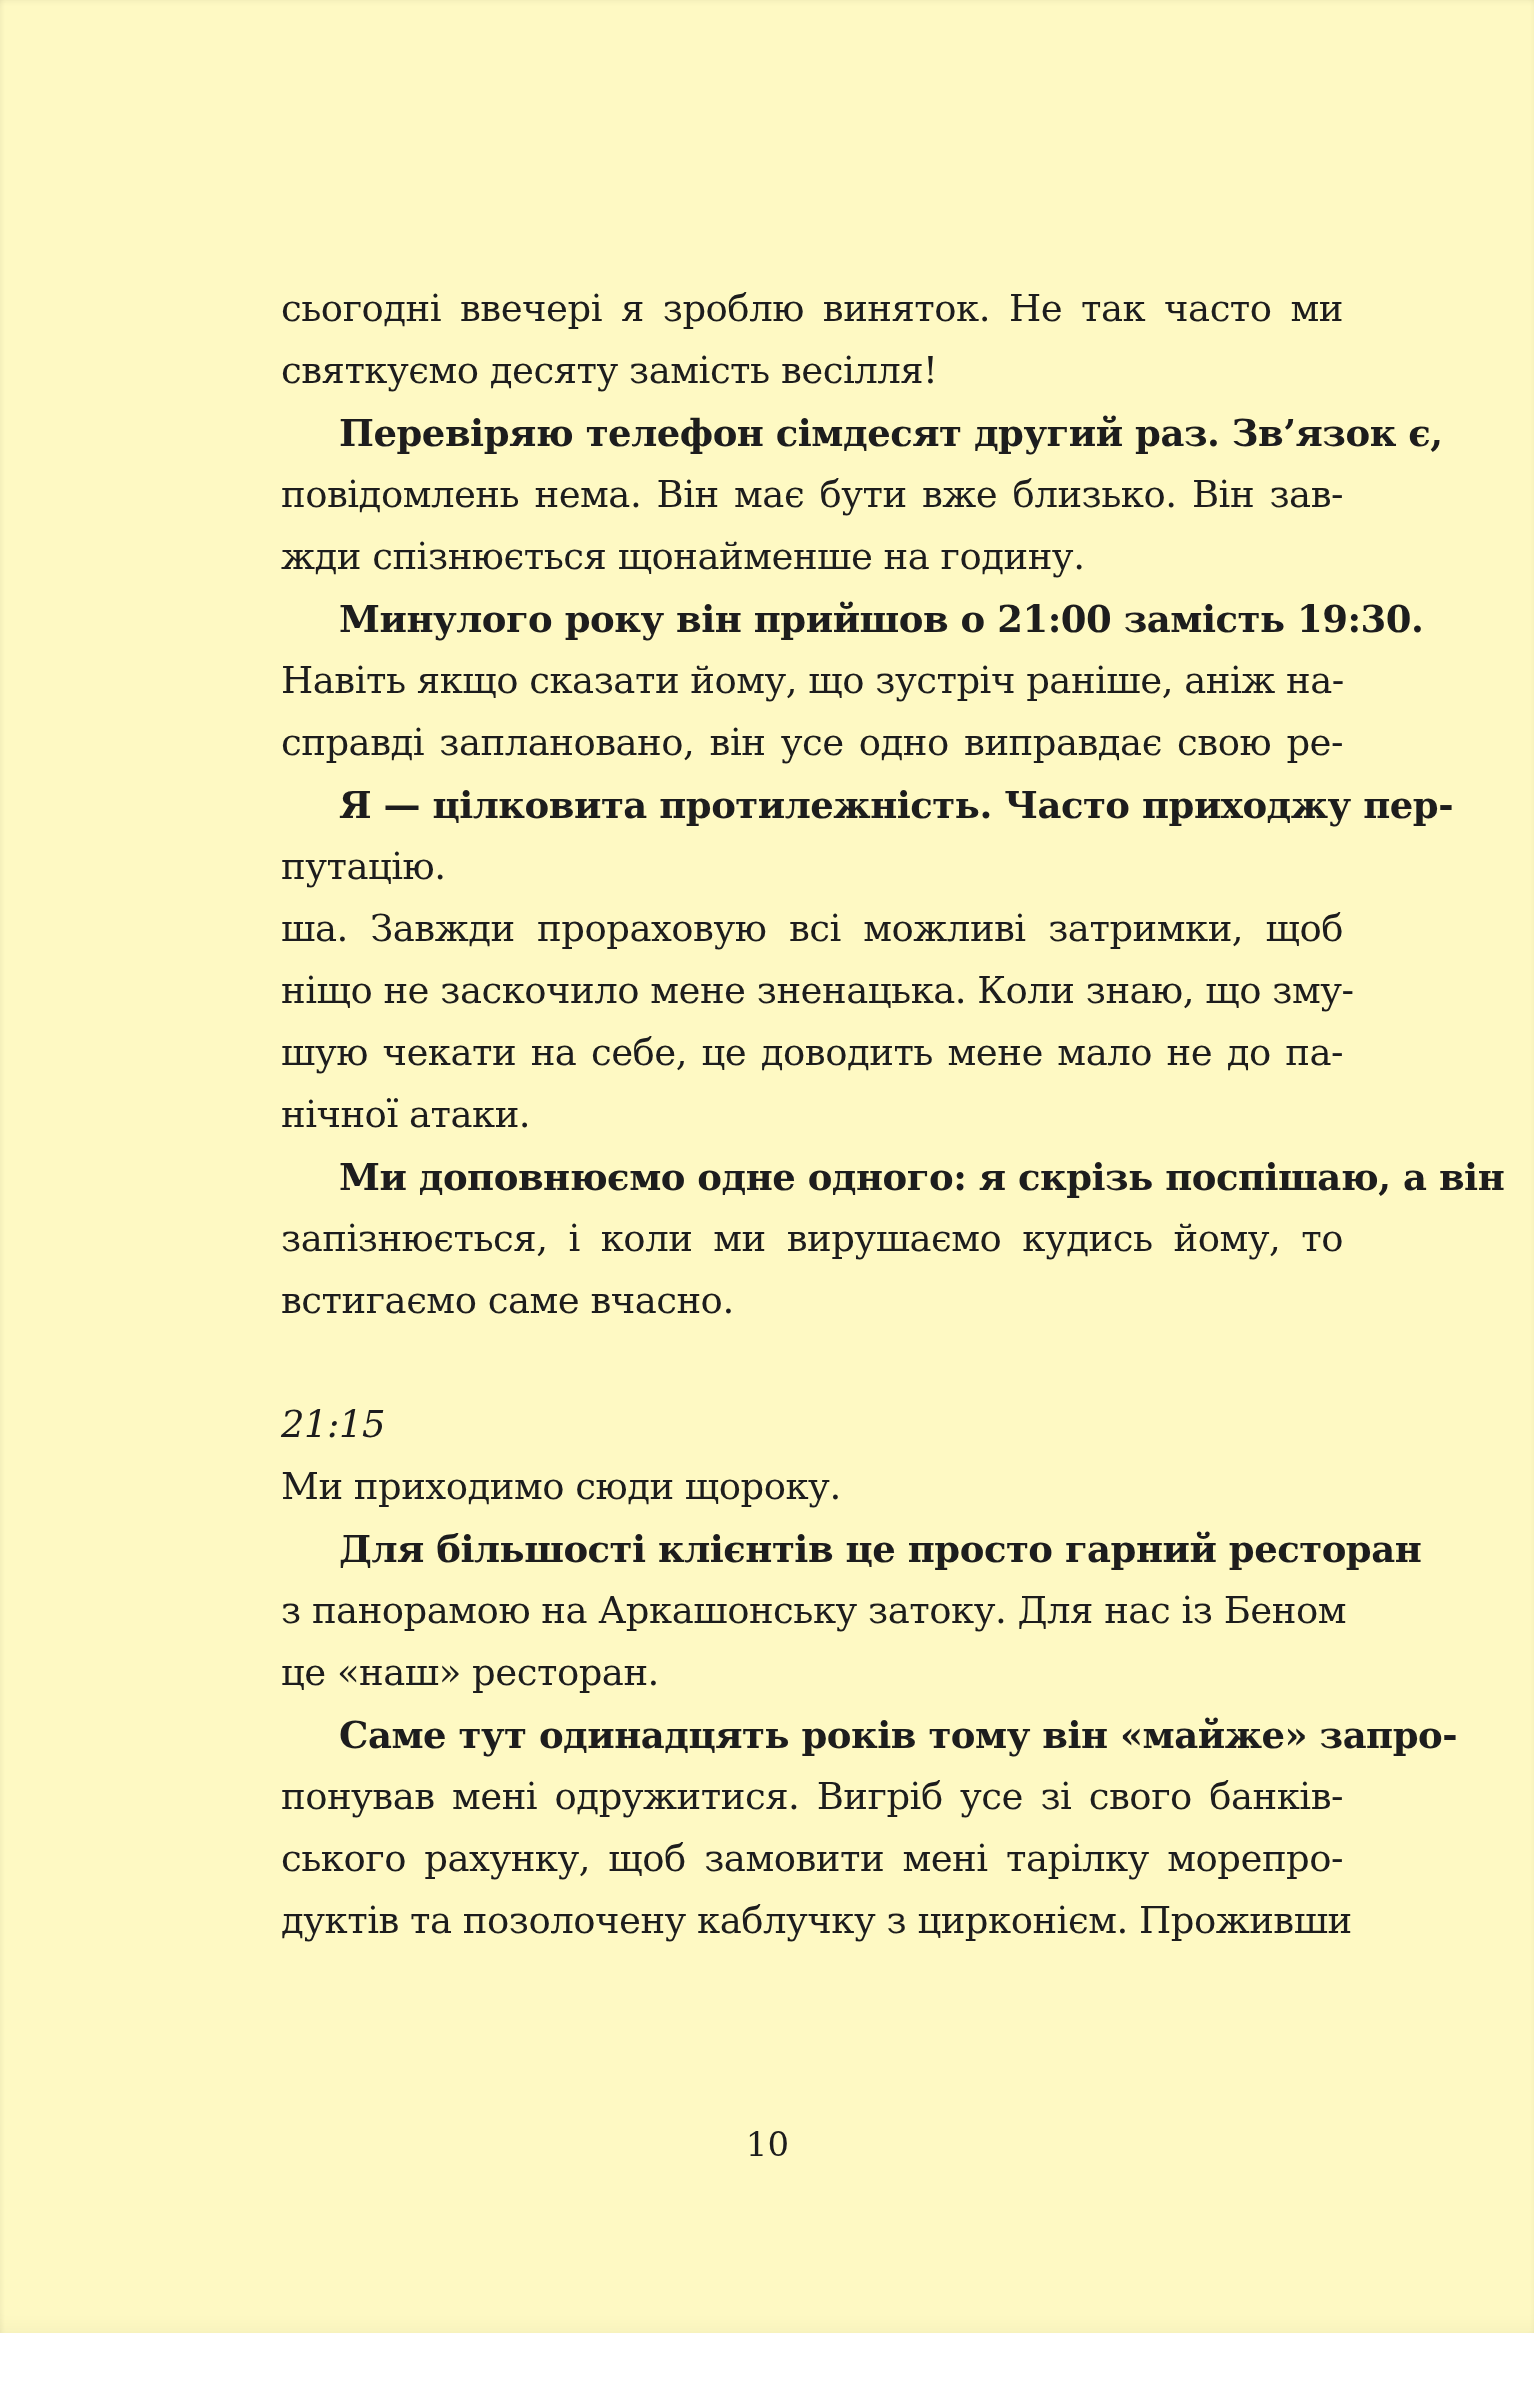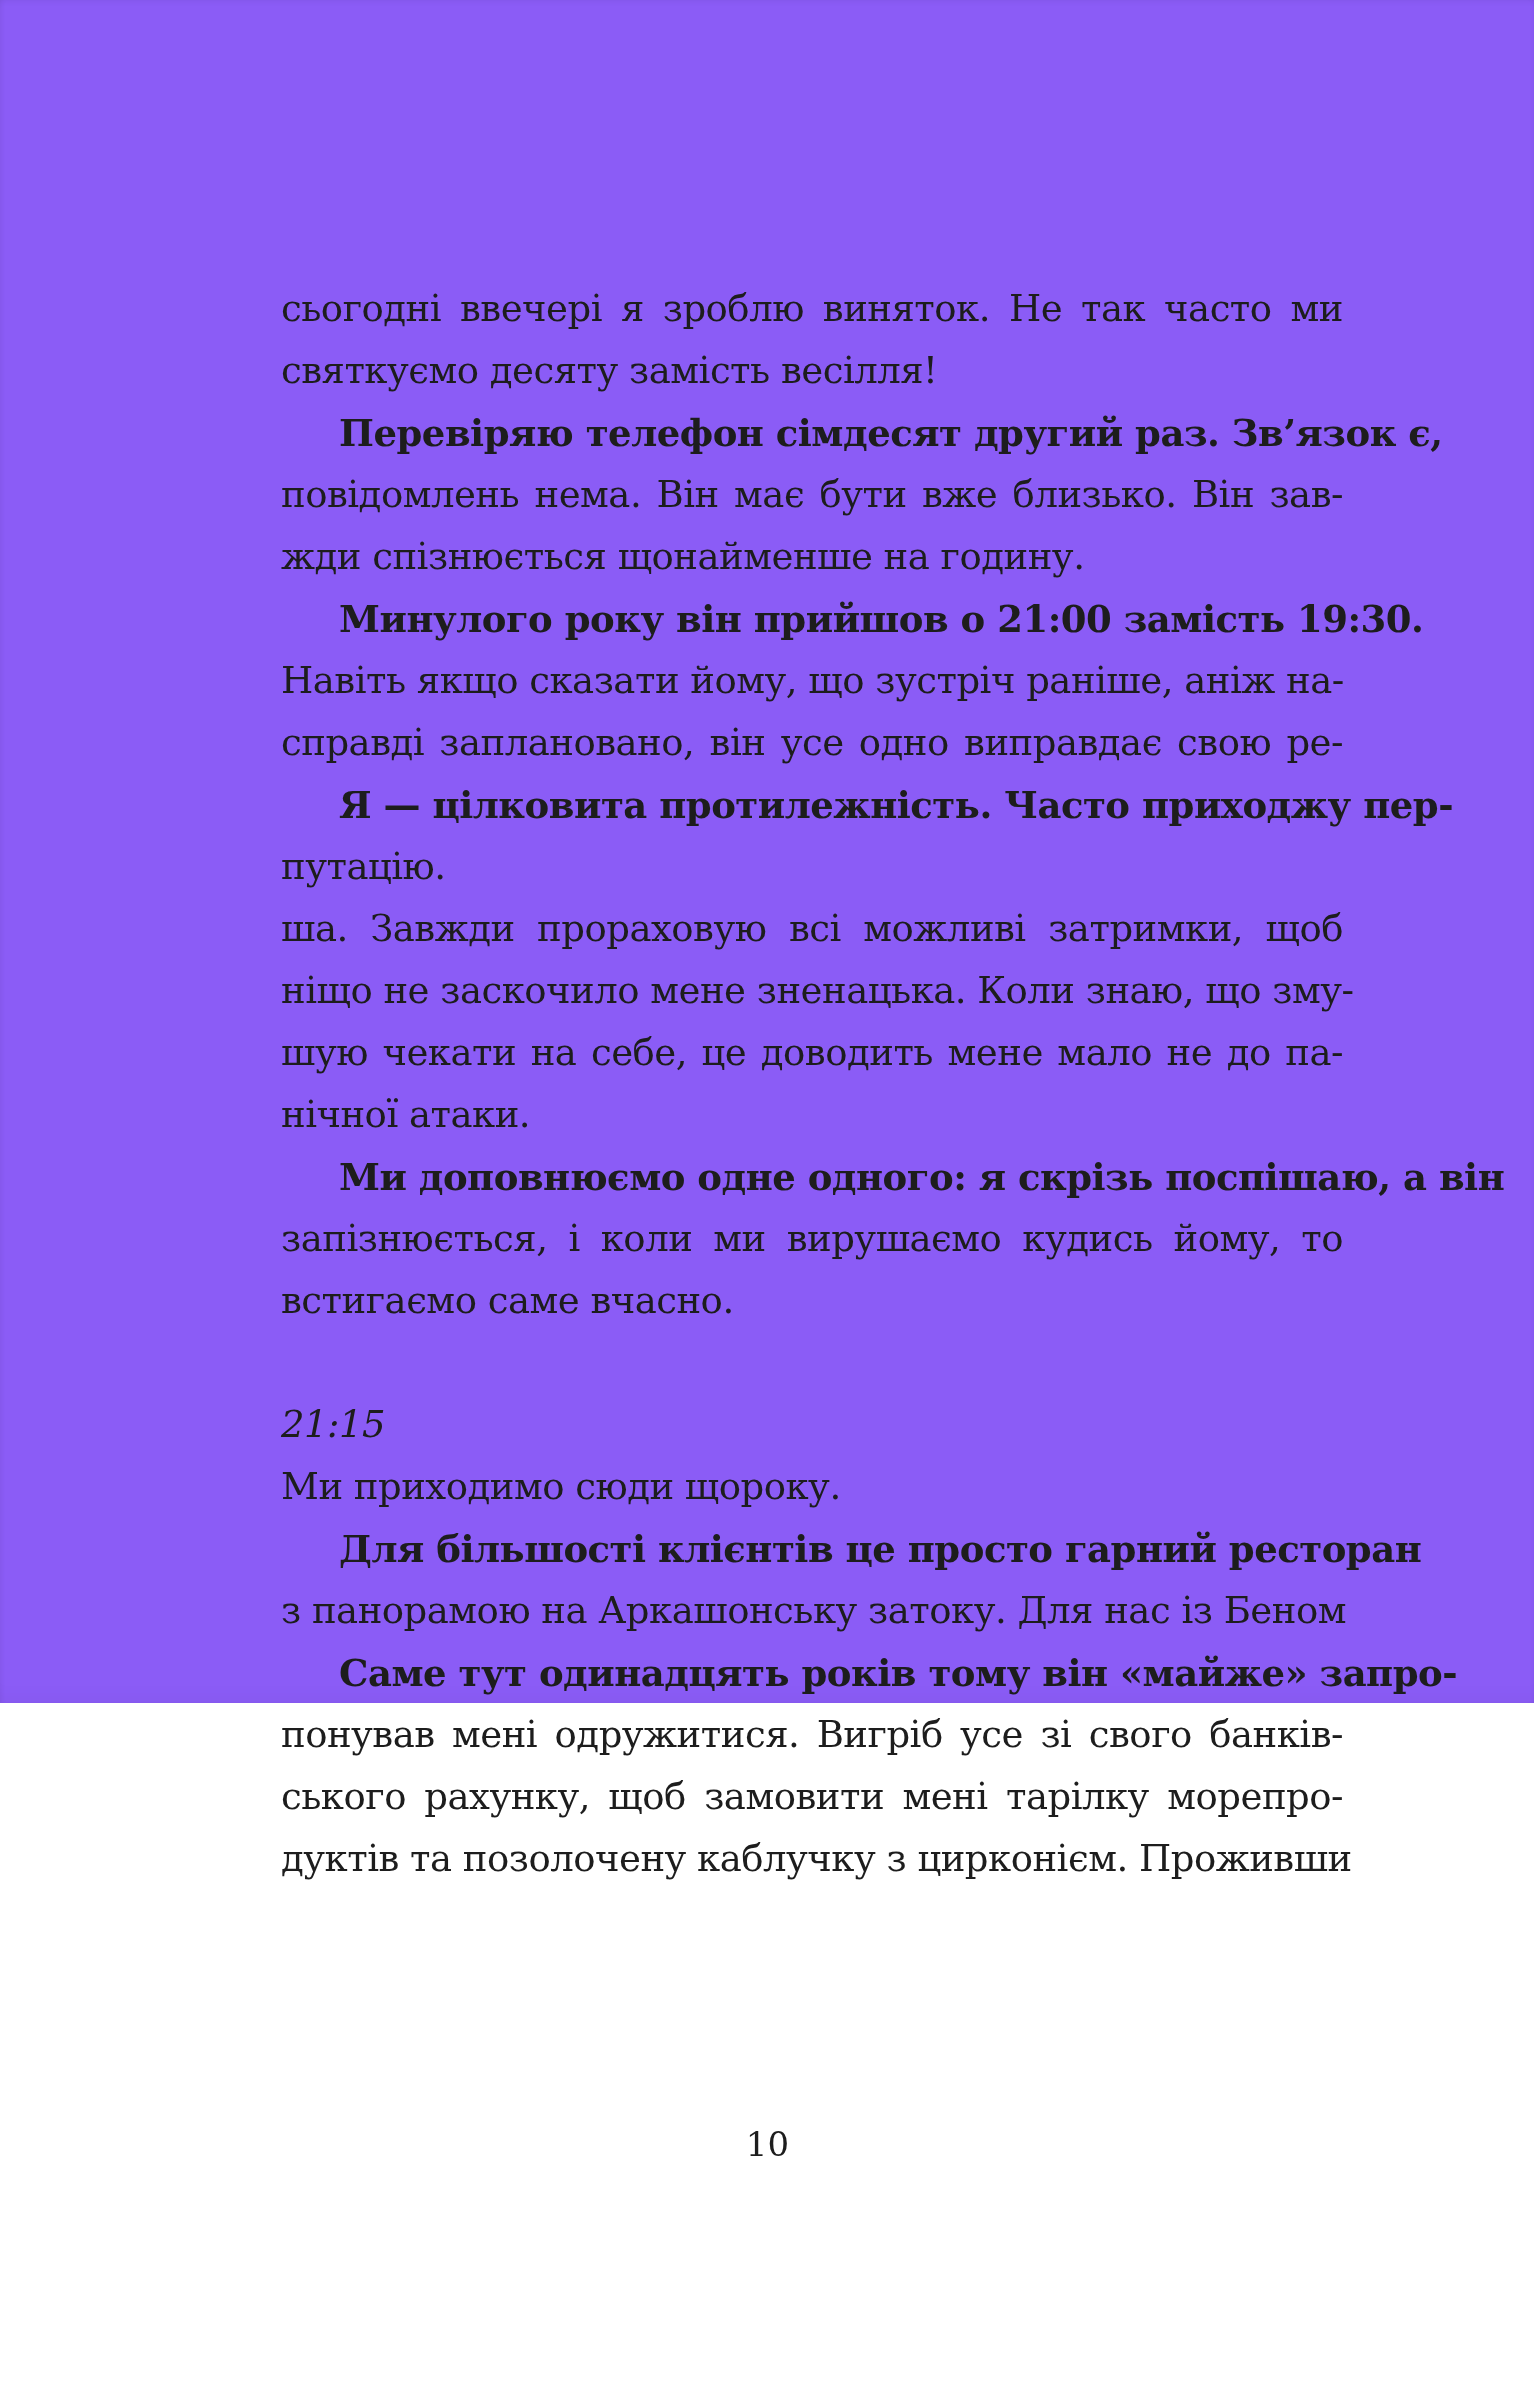--- a/index.html
+++ b/index.html
@@ -10,22 +10,22 @@
     body {
       width: 1535px;
       height: 2389px;
       position: relative;
       overflow: hidden;
     }
     .page {
       position: absolute;
       left: 0; top: 0;
       width: 1535px;
-      height: 1703px;
-      background: #8b5cf6;
+      height: 2333px;
+      background: #fef9c3;
       box-shadow:
         inset 4.8px 0 4.8px -3.2px rgba(0,0,0,0.06),
         inset -4.8px 0 4.8px -3.2px rgba(0,0,0,0.05),
         inset 0 6.4px 6.4px -4.8px rgba(0,0,0,0.05),
         inset 0 -19px 19px -14.4px rgba(0,0,0,0.04);
     }
     .text-block {
       position: absolute;
       left: 281px;
       top: 278px;
@@ -91,20 +91,21 @@
     <span class="line last">встигаємо саме вчасно.</span>
 
     <span class="line blank"></span>
 
     <span class="line timestamp">21:15</span>
 
     <span class="line last">Ми приходимо сюди щороку.</span>
 
     <span class="line indent">Для більшості клієнтів це просто гарний ресторан</span>
     <span class="line">з панорамою на Аркашонську затоку. Для нас із Беном</span>
+    <span class="line last">це «наш» ресторан.</span>
 
     <span class="line indent">Саме тут одинадцять років тому він «майже» запро-</span>
     <span class="line">понував мені одружитися. Вигріб усе зі свого банків-</span>
     <span class="line">ського рахунку, щоб замовити мені тарілку морепро-</span>
     <span class="line">дуктів та позолочену каблучку з цирконієм. Проживши</span>
 
   </div>
 
   <div class="page-number">10</div>
 </div>

